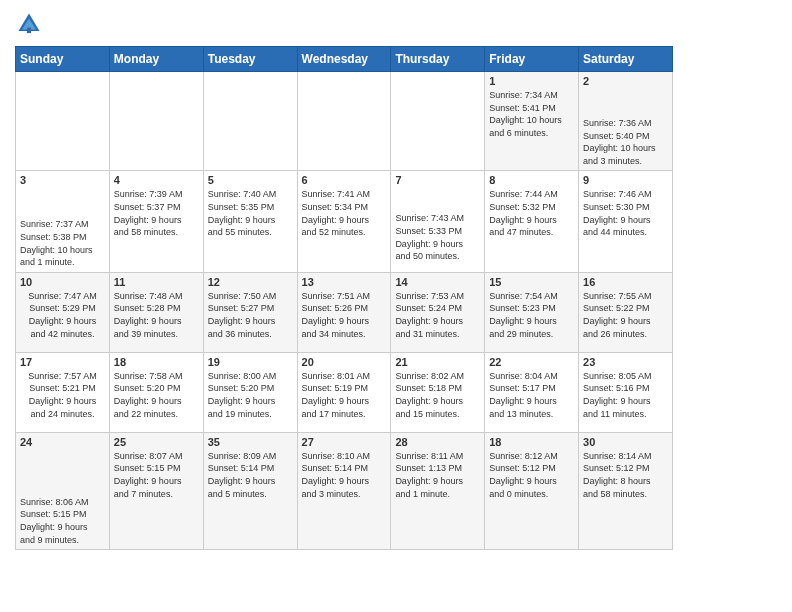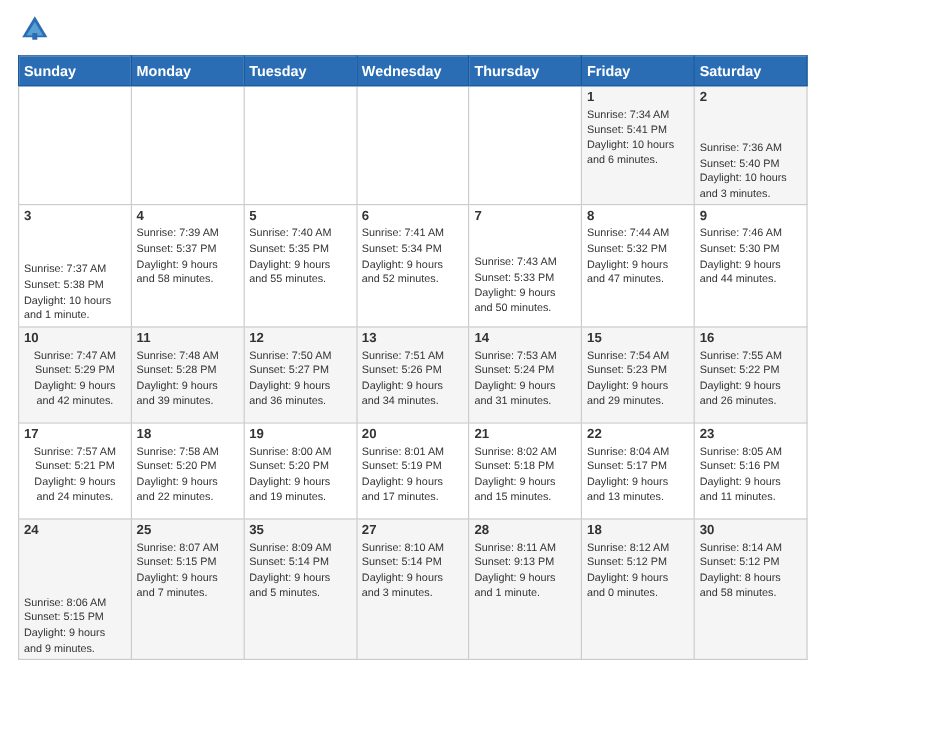--- a/index.html
+++ b/index.html
@@ -323,21 +323,21 @@
           <td>
             <span class="day-number">27</span>
             <div class="day-info" style="white-space: pre-line;">Sunrise: 8:10 AM
 Sunset: 5:14 PM
 Daylight: 9 hours
 and 3 minutes.</div>
           </td>
           <td>
             <span class="day-number">28</span>
             <div class="day-info" style="white-space: pre-line;">Sunrise: 8:11 AM
-Sunset: 9:13 PM
+Sunset: 1:13 PM
 Daylight: 9 hours
 and 1 minute.</div>
           </td>
           <td>
             <span class="day-number">18</span>
             <div class="day-info" style="white-space: pre-line;">Sunrise: 8:12 AM
 Sunset: 5:12 PM
 Daylight: 9 hours
 and 0 minutes.</div>
           </td>

